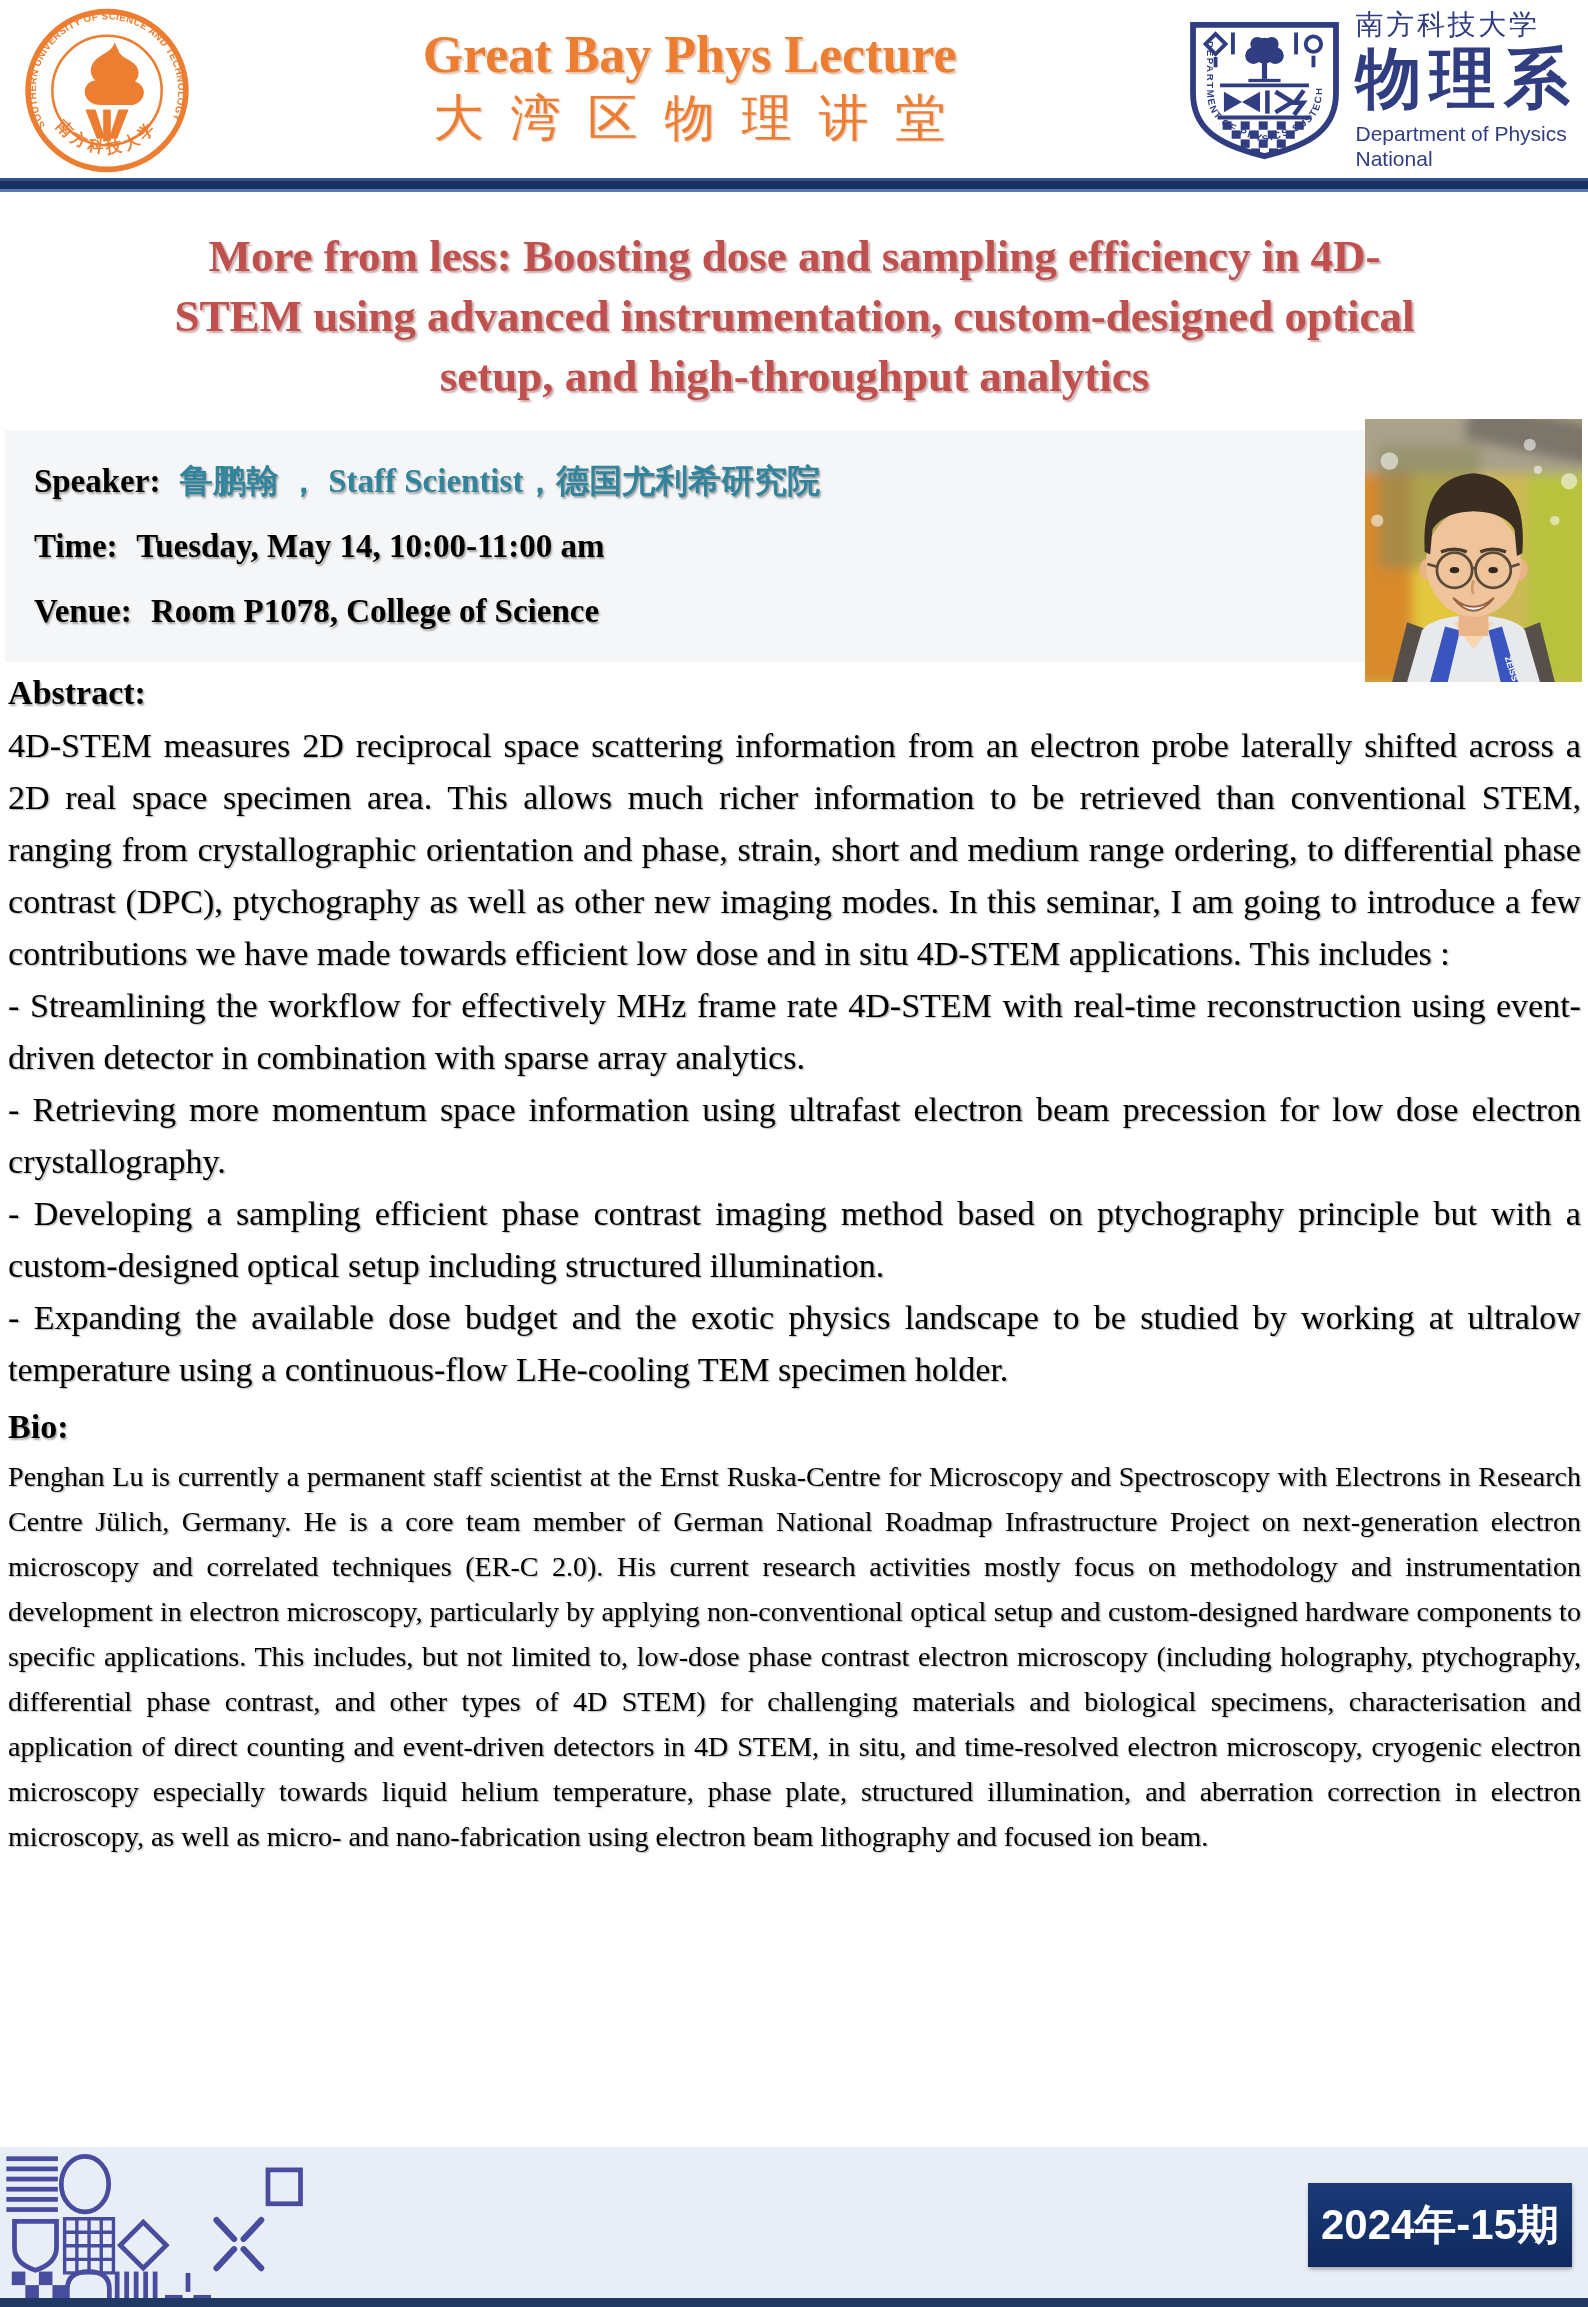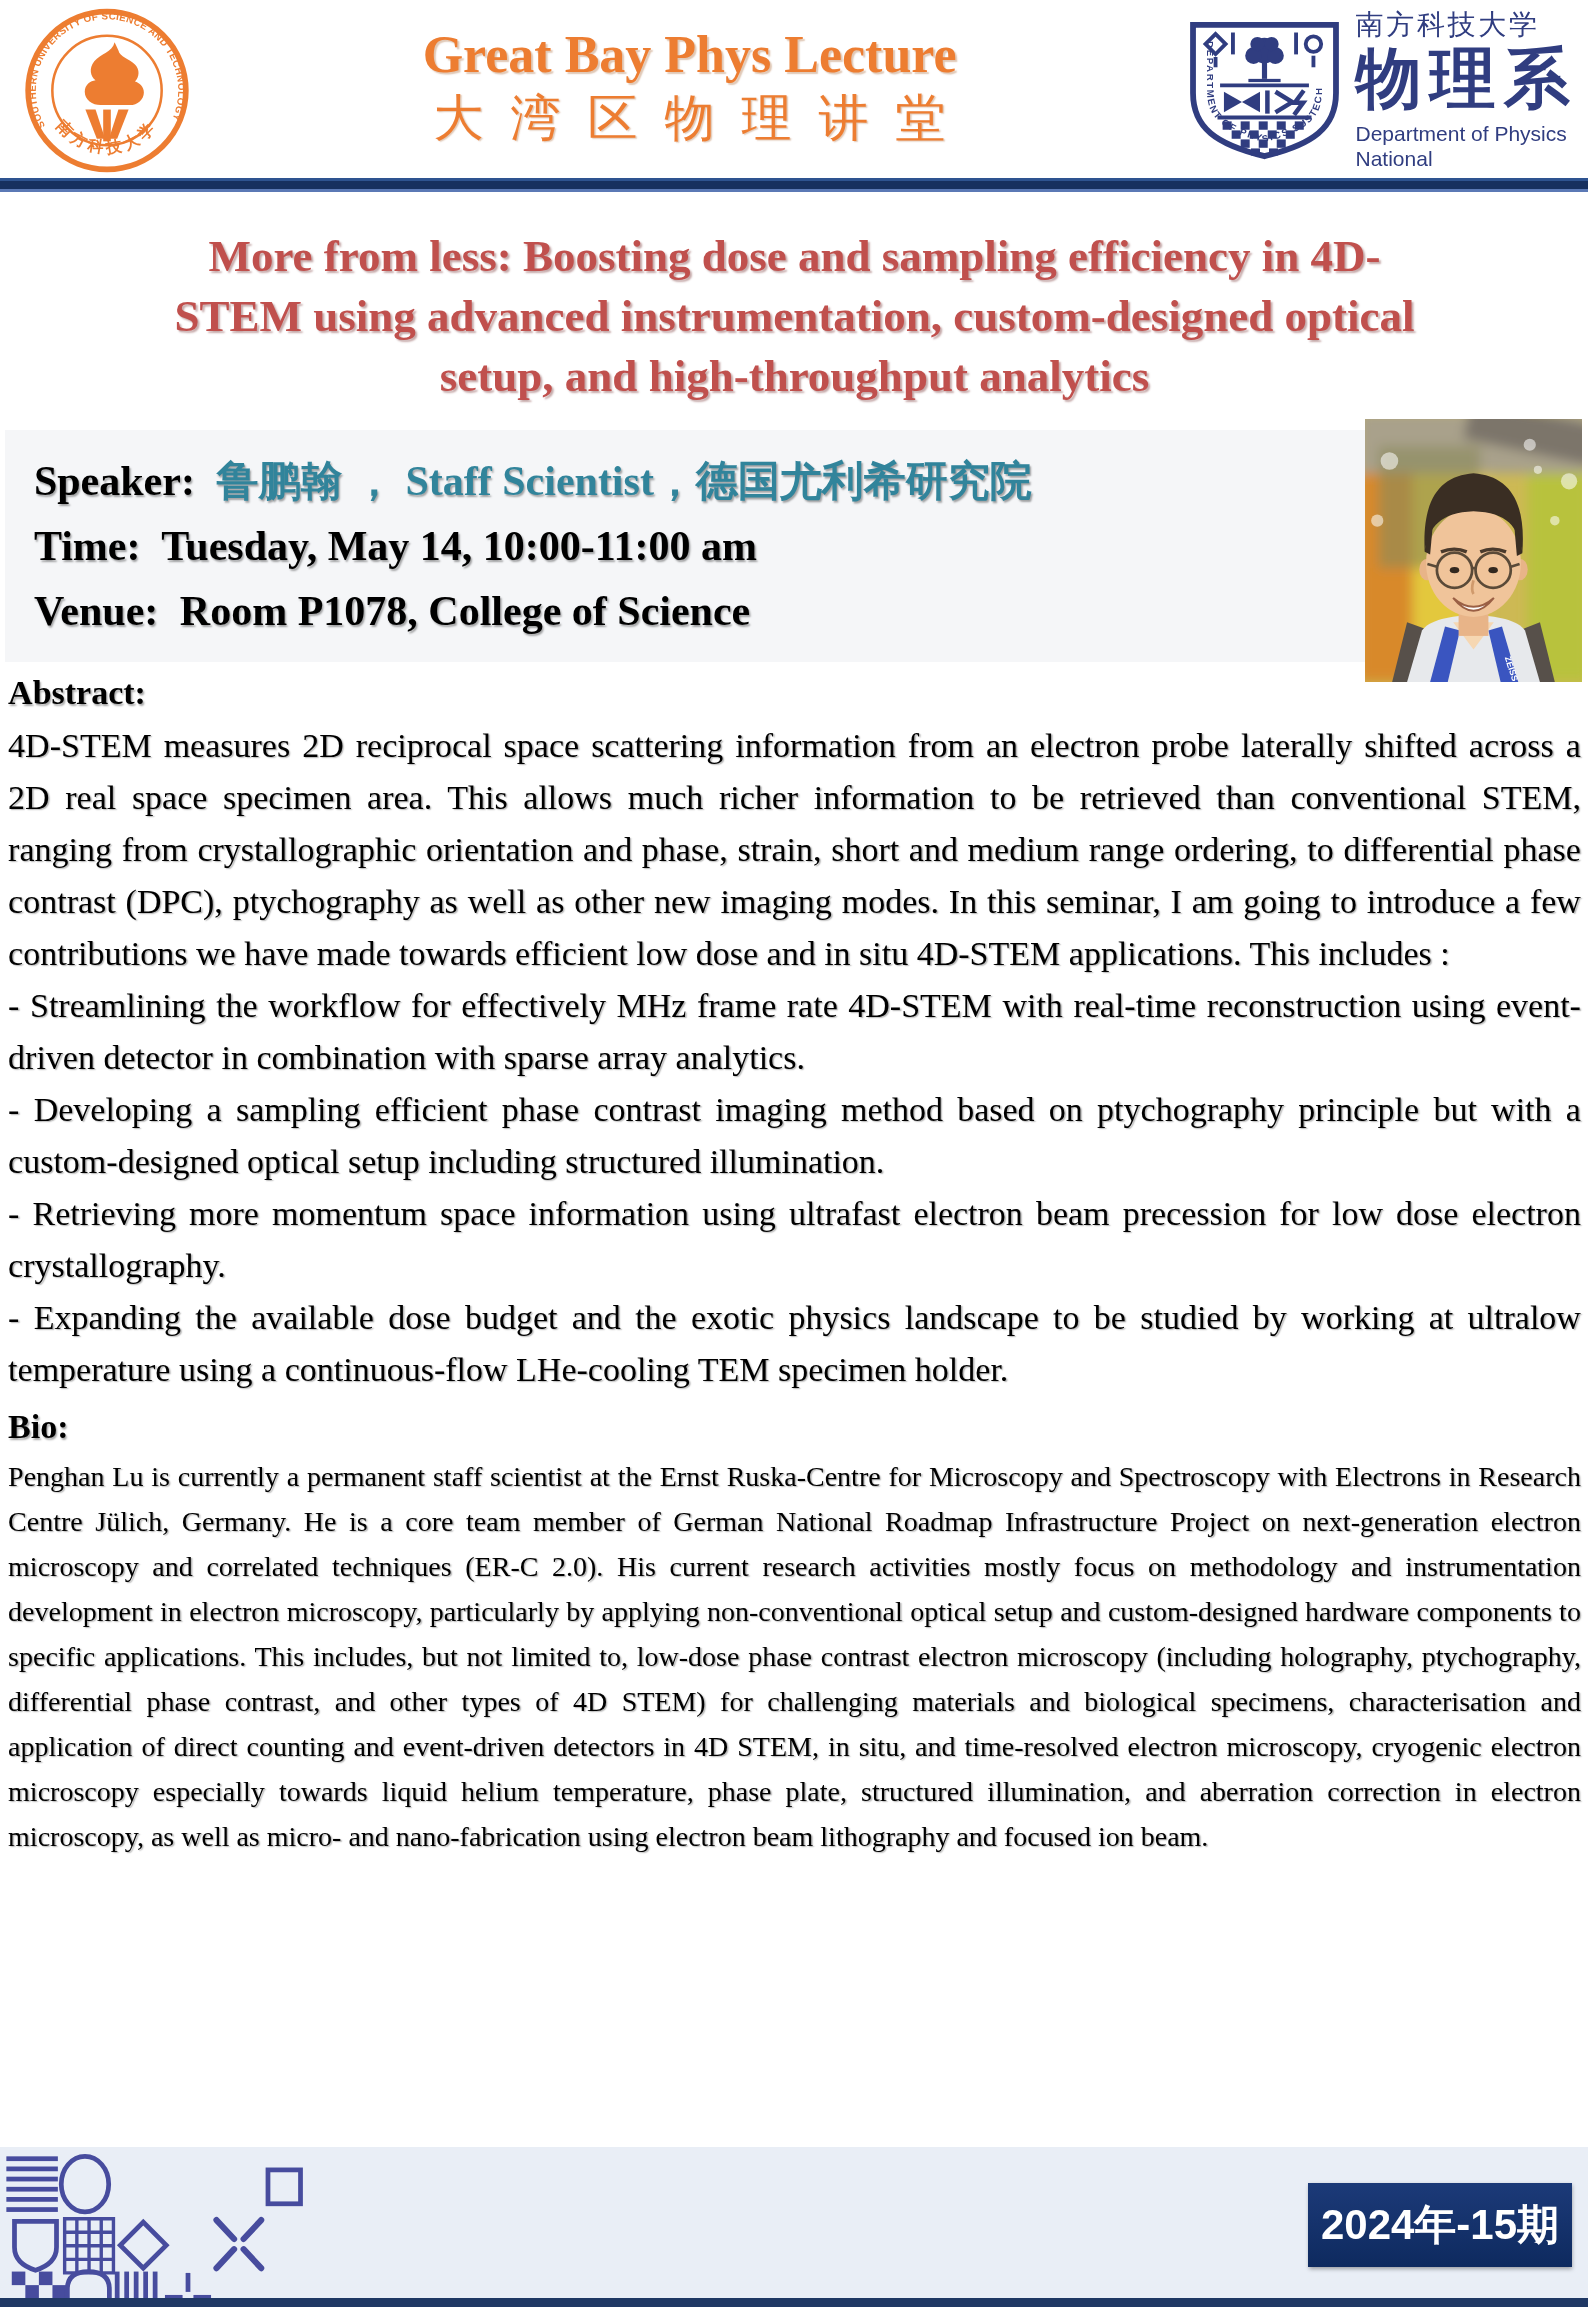--- a/index.html
+++ b/index.html
@@ -34,21 +34,21 @@
   .talk-title { margin-top:34px; text-align:center; }
   .talk-title div {
     color:#C0504D; font-weight:bold; font-size:45px; line-height:60px;
     text-shadow:2px 2px 2px rgba(110,40,40,.40);
   }
   
   .speaker-box {
     position:relative; margin:24.4px 8.1px 0 5.4px; background:#F5F6F8;
     padding:19px 231px 17.6px 28.5px; min-height:195px;
   }
-  .info-line { font-weight:bold; font-size:42px; line-height:65px; white-space:nowrap;
+  .info-line { font-weight:bold; font-size:33px; line-height:65px; white-space:nowrap;
     text-shadow:1.4px 2px 2px rgba(0,0,0,.35); }
   .info-label { color:#000; margin-right:11px; }
   .info-value { color:#000; }
   .info-value.teal { color:#31849B; }
   .photo-svg { position:absolute; top:419px; right:6.8px; width:217px; height:263px; z-index:2; }
   
   .section { margin:0 8.1px 0 8.1px; }
   .section-heading { font-size:34px; font-weight:bold; line-height:54px; margin-top:4.1px;
     text-shadow:1.4px 2px 2px rgba(0,0,0,.35); }
   .abstract-text p { font-size:34px; line-height:52px; text-align:justify; margin:0;
@@ -260,22 +260,22 @@
 
       <path d="M160,238 Q156,252 160,258" stroke="#D09A6C" stroke-width="4" fill="none"></path>
       <path d="M130,264 Q160,290 190,264 Q160,302 130,264 Z" fill="#FFFFFF" stroke="#9A5F44" stroke-width="3"></path>
     </g>
   </svg>
 
   <div class="section abstract-text">
     <div class="section-heading">Abstract:</div>
     <p>4D-STEM measures 2D reciprocal space scattering information from an electron probe laterally shifted across a 2D real space specimen area. This allows much richer information to be retrieved than conventional STEM, ranging from crystallographic orientation and phase, strain, short and medium range ordering, to differential phase contrast (DPC), ptychography as well as other new imaging modes. In this seminar, I am going to introduce a few contributions we have made towards efficient low dose and in situ 4D-STEM applications. This includes :</p>
     <p>- Streamlining the workflow for effectively MHz frame rate 4D-STEM with real-time reconstruction using event-driven detector in combination with sparse array analytics.</p>
+    <p>- Retrieving more momentum space information using ultrafast electron beam precession for low dose electron crystallography.</p>
     <p>- Developing a sampling efficient phase contrast imaging method based on ptychography principle but with a custom-designed optical setup including structured illumination.</p>
-    <p>- Retrieving more momentum space information using ultrafast electron beam precession for low dose electron crystallography.</p>
     <p>- Expanding the available dose budget and the exotic physics landscape to be studied by working at ultralow temperature using a continuous-flow LHe-cooling TEM specimen holder.</p>
   </div>
 
   <div class="section bio-text">
     <div class="section-heading">Bio:</div>
     <p>Penghan Lu is currently a permanent staff scientist at the Ernst Ruska-Centre for Microscopy and Spectroscopy with Electrons in Research Centre Jülich, Germany. He is a core team member of German National Roadmap Infrastructure Project on next-generation electron microscopy and correlated techniques (ER-C 2.0). His current research activities mostly focus on methodology and instrumentation development in electron microscopy, particularly by applying non-conventional optical setup and custom-designed hardware components to specific applications. This includes, but not limited to, low-dose phase contrast electron microscopy (including holography, ptychography, differential phase contrast, and other types of 4D STEM) for challenging materials and biological specimens, characterisation and application of direct counting and event-driven detectors in 4D STEM, in situ, and time-resolved electron microscopy, cryogenic electron microscopy especially towards liquid helium temperature, phase plate, structured illumination, and aberration correction in electron microscopy, as well as micro- and nano-fabrication using electron beam lithography and focused ion beam.</p>
   </div>
 
   <svg class="watermark" viewBox="0 0 250 225" preserveAspectRatio="none">
     <use href="#shield-sym" xlink:href="#shield-sym"></use>

